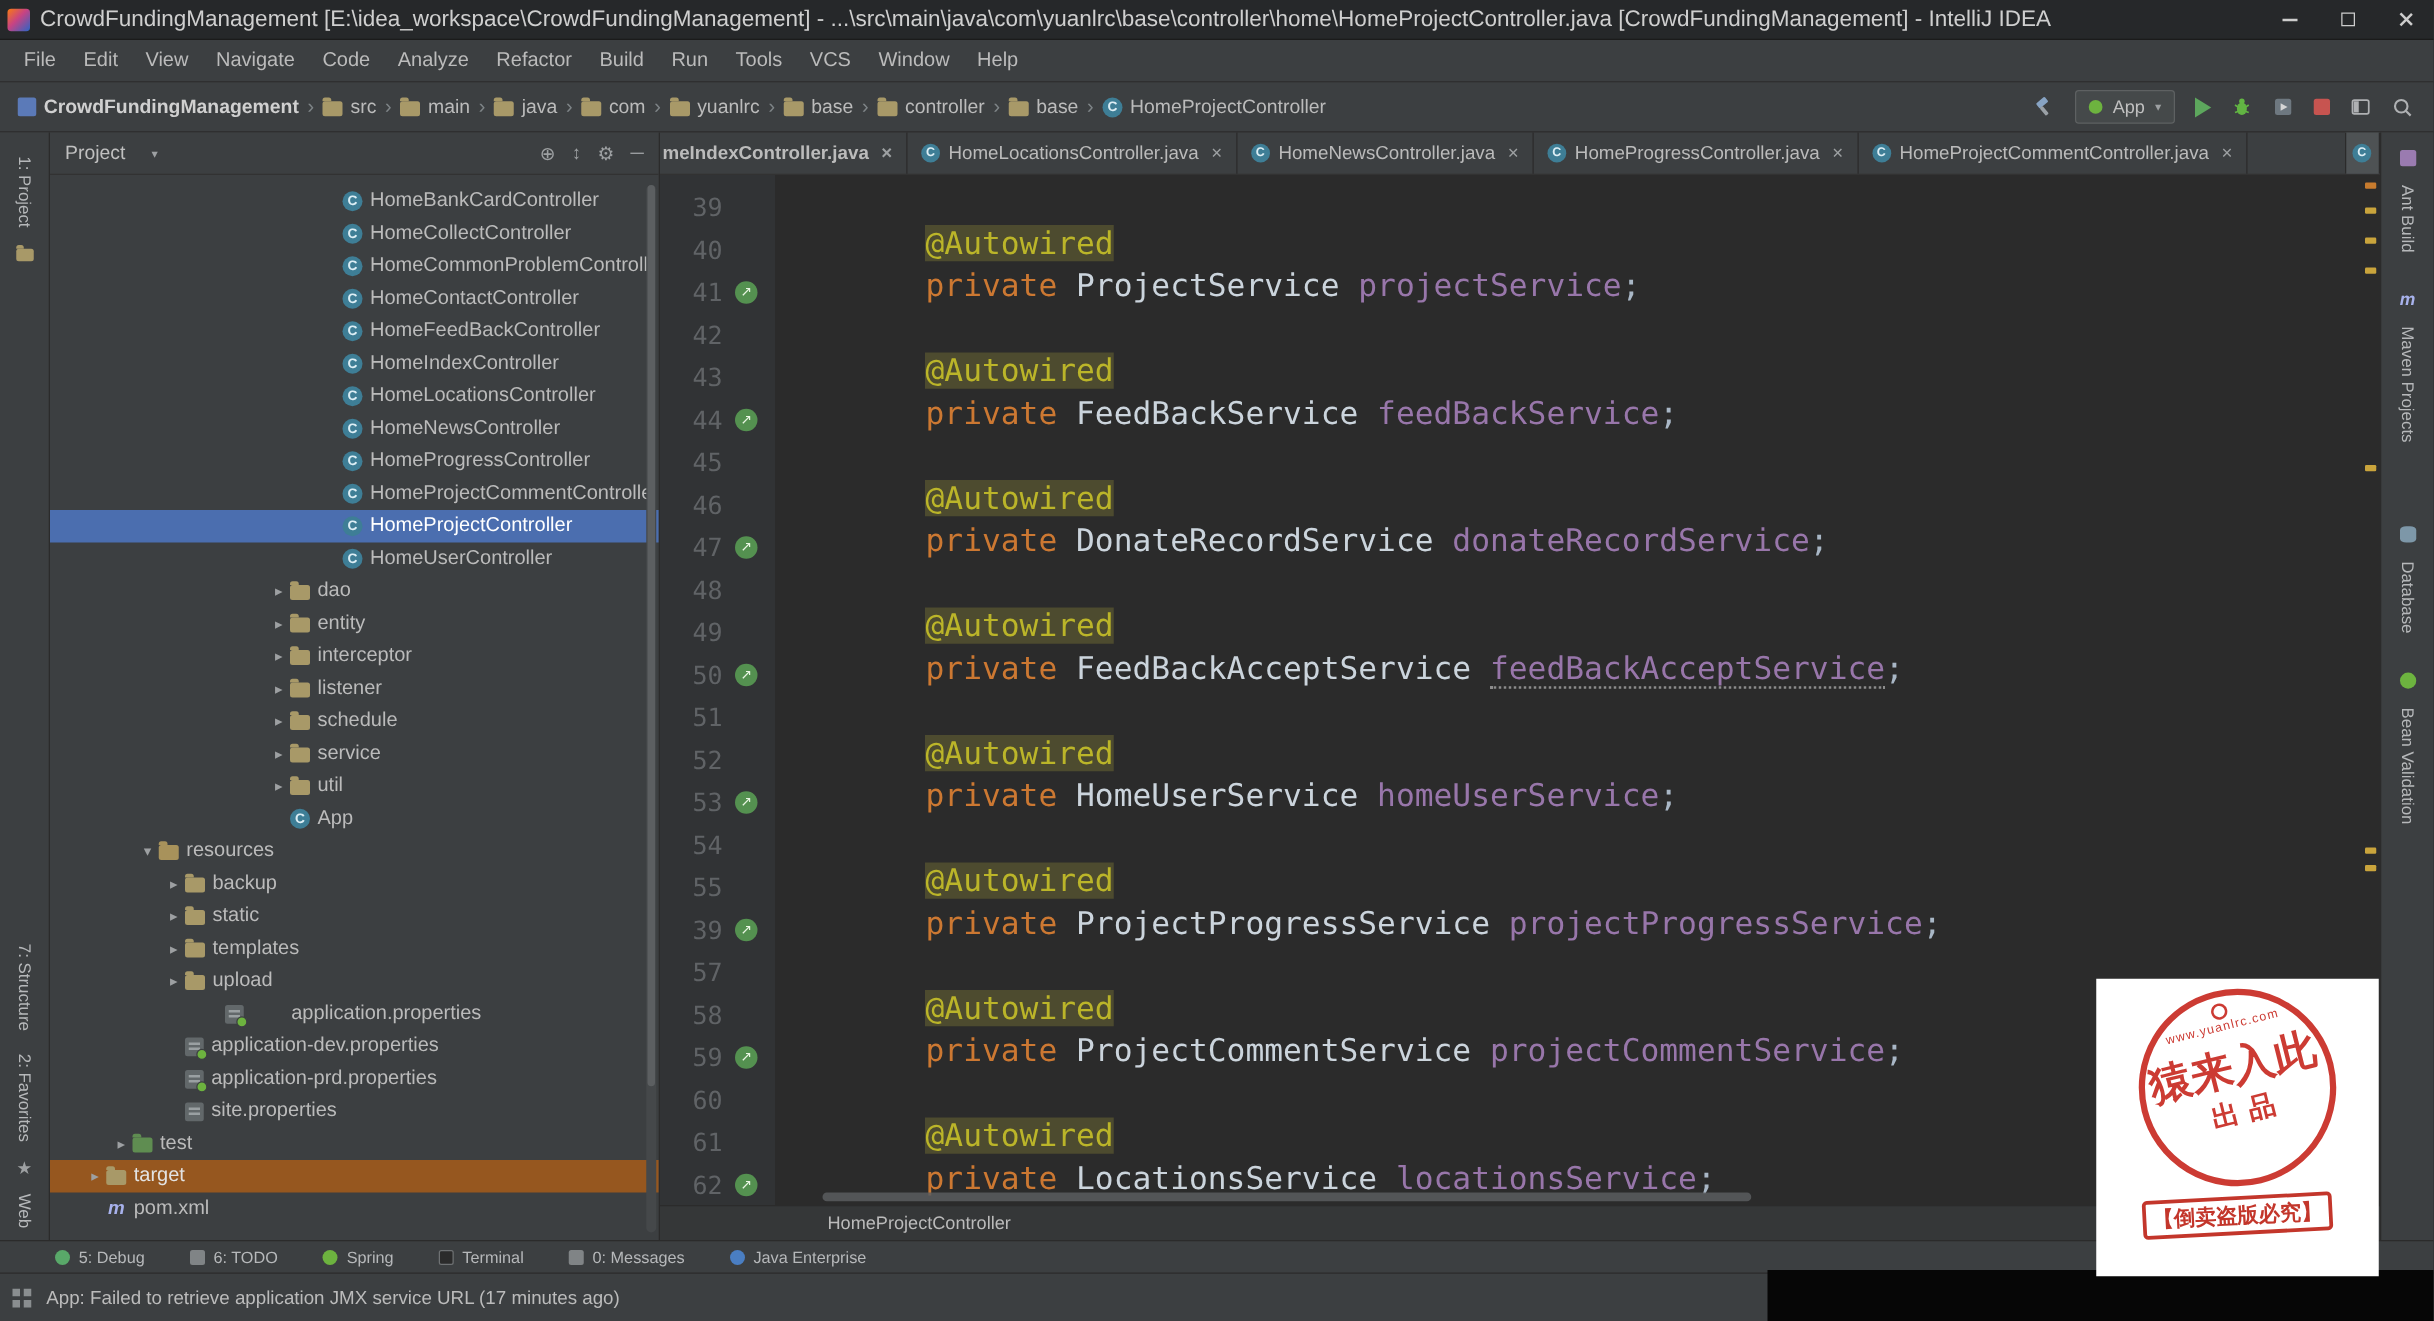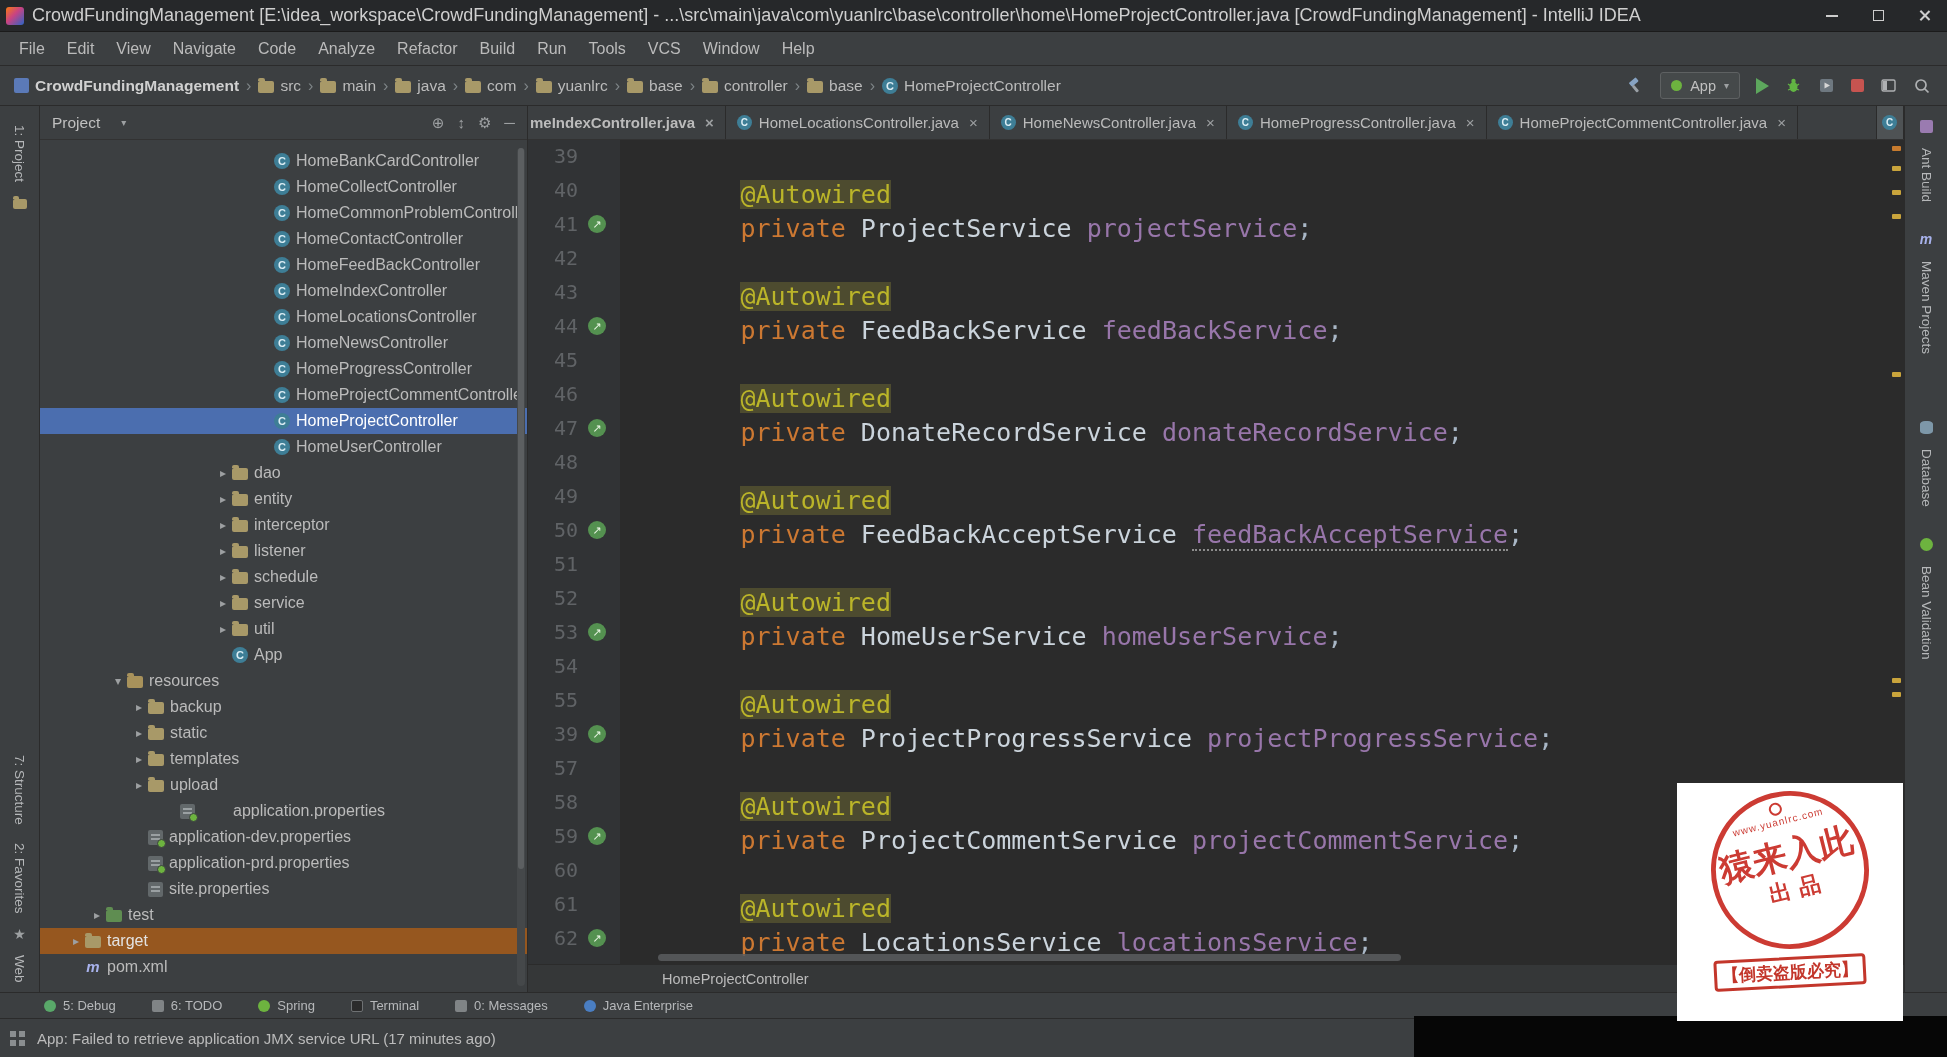--- a/index.html
+++ b/index.html
@@ -89,21 +89,21 @@
   
   .editor-col{flex:1;display:flex;flex-direction:column;min-width:0;background:#2B2B2B;}
   .tabbar{flex:none;height:34px;background:#3C3F41;display:flex;align-items:stretch;border-bottom:1px solid #323232;}
   .tab{display:flex;align-items:center;gap:7px;padding:0 11px;font-size:15px;border-right:1px solid #2B2B2B;color:#BBBBBB;white-space:nowrap;}
   .tab .ic-class{width:15px;height:15px;line-height:15px;font-size:10px;}
   .tab-close{color:#9DA0A2;font-size:15px;margin-left:3px;}
   .tab.cut{padding-left:2px;font-weight:bold;}
   .tab.partial{margin-left:auto;width:28px;padding:0 5px;background:#4E5254;border-left:1px solid #2B2B2B;overflow:hidden;}
   .editor-body{flex:1;position:relative;overflow:hidden;padding-top:4px;
     background:linear-gradient(to right,#313335 0,#313335 92px,#2B2B2B 92px);}
-  .code-row{height:34px;display:flex;align-items:flex-start;}
+  .code-row{height:34px;display:flex;align-items:flex-end;}
   .gutter{flex:none;width:92px;display:flex;align-items:center;}
   .lnum{width:50px;text-align:right;color:#606366;font:20px "DejaVu Sans Mono",monospace;}
   .bean-slot{width:18px;height:18px;margin-left:10px;flex:none;}
   .bean-slot.bean{background:#549150;border-radius:50%;color:#EAF6E4;font-size:11px;line-height:18px;text-align:center;}
   .code{font:25px/34px "DejaVu Sans Mono",monospace;color:#A9B7C6;white-space:pre;}
   .code .ann{color:#BBB529;background:#4D4B2F;}
   .code .kw{color:#CC7832;}
   .code .typ{color:#CBD4DC;}
   .code .fld{color:#9876AA;}
   .code .warn{border-bottom:2px dotted #8C8C8C;}

